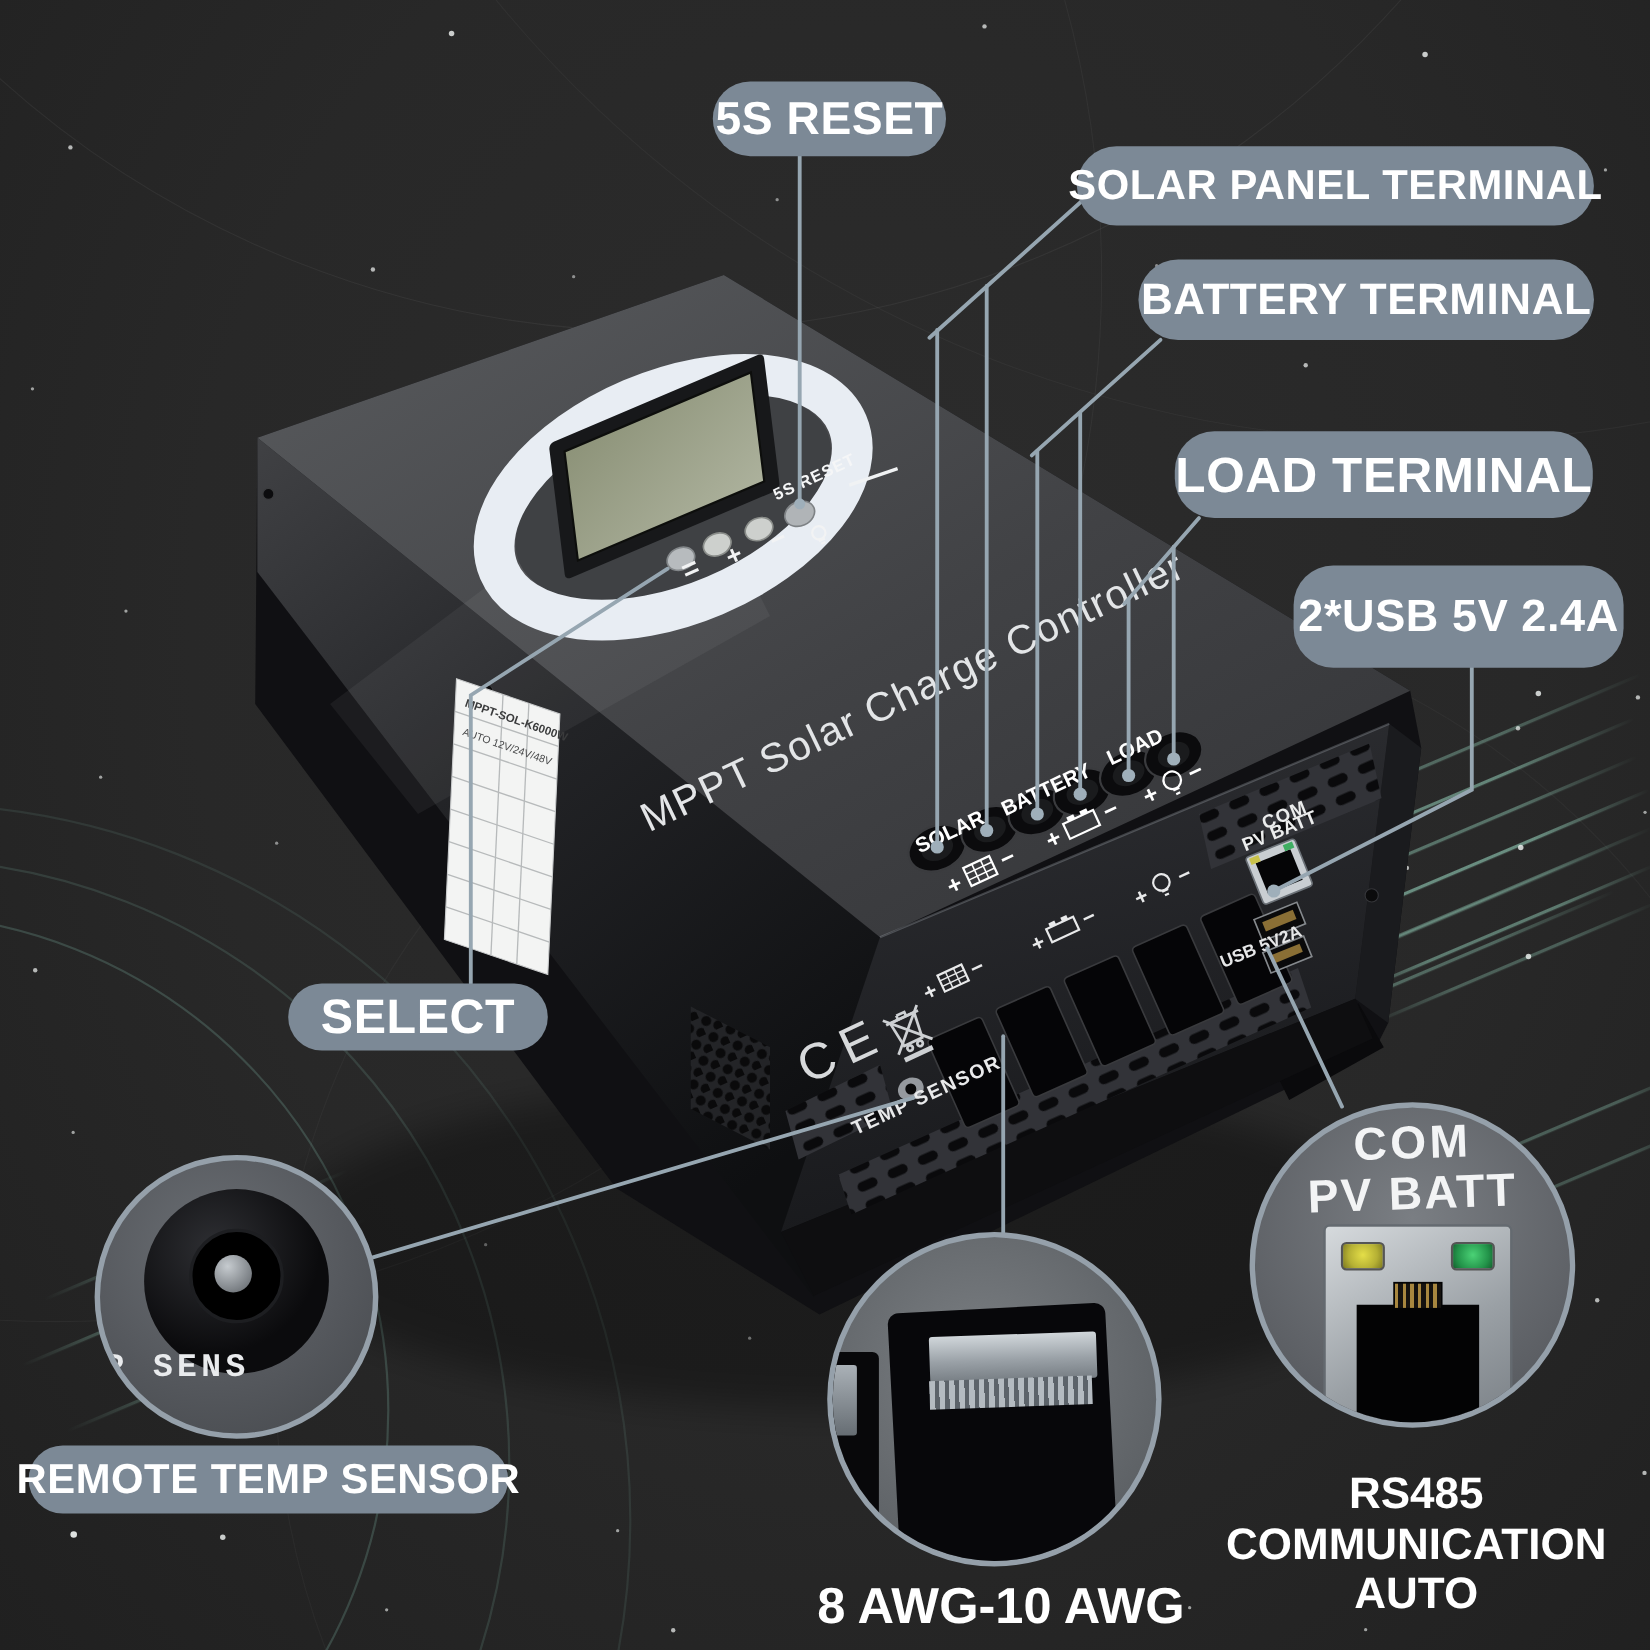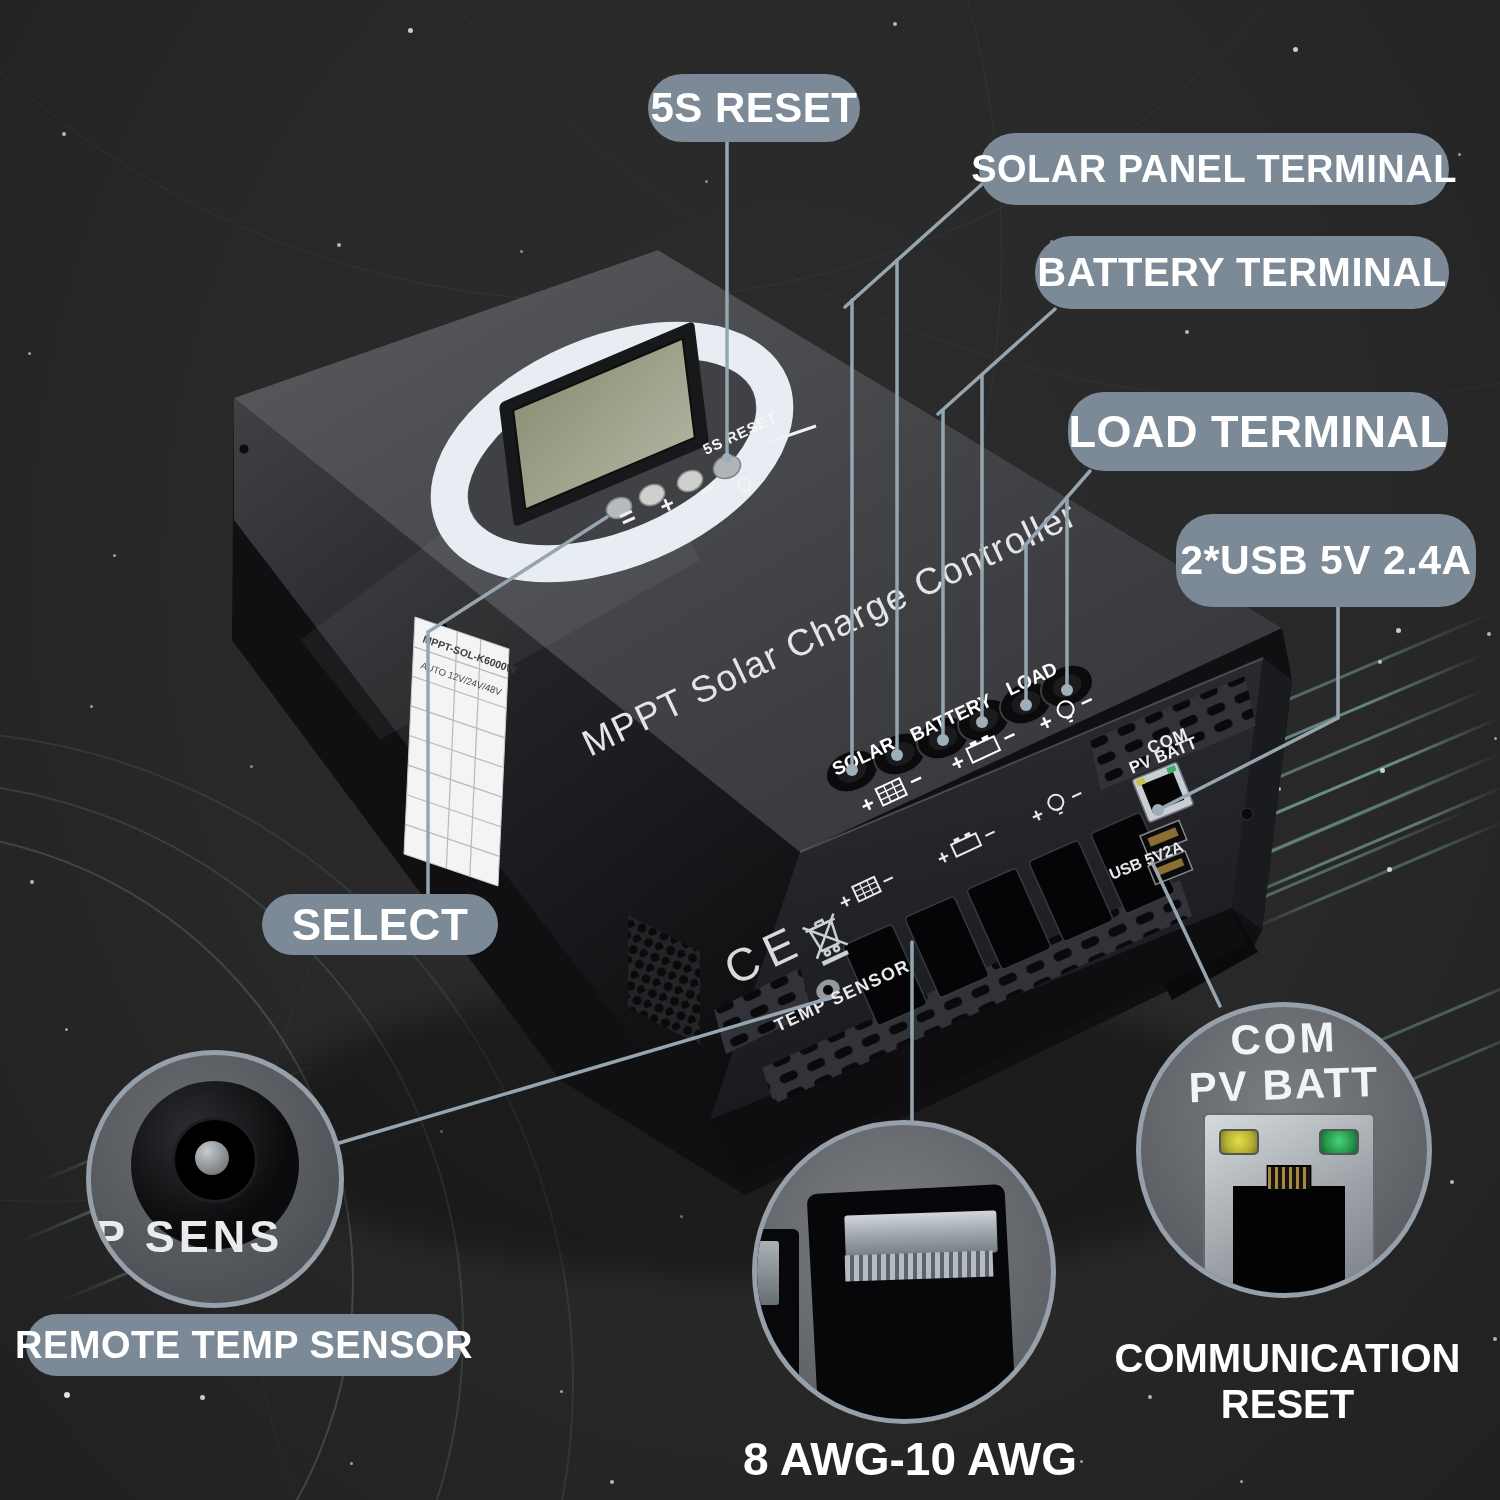--- a/index.html
+++ b/index.html
@@ -32,22 +32,22 @@
   
   .inset{position:absolute;border-radius:50%;border:5px solid #95a0aa;overflow:hidden;z-index:25;box-sizing:border-box;}
   #inset-temp{left:86px;top:1050px;width:258px;height:258px;
     background:radial-gradient(circle at 42% 32%, #6a6e73 0%, #55585d 55%, #45484c 100%);}
   #inset-temp .jack-outer{position:absolute;left:40px;top:26px;width:168px;height:168px;border-radius:50%;
     background:radial-gradient(circle at 38% 32%, #2e2f33 0%, #0b0b0d 62%);}
   #inset-temp .jack-mid{position:absolute;left:81px;top:62px;width:86px;height:86px;border-radius:50%;
     background:#000;border:3px solid #1d1e21;box-sizing:border-box;}
   #inset-temp .jack-pin{position:absolute;left:104px;top:86px;width:34px;height:34px;border-radius:50%;
     background:radial-gradient(circle at 35% 30%, #c6cbcf 0%, #7b8085 70%, #5d6267 100%);}
-  #inset-temp .surface-text{position:absolute;left:4px;top:156px;font-size:45px;font-weight:bold;
-    color:#e9ebed;letter-spacing:4px;}
+  #inset-temp .surface-text{position:absolute;left:4px;top:172px;font-size:30px;font-weight:bold;
+    color:#e9ebed;letter-spacing:4px;font-family:Liberation Mono, monospace;}
   #inset-awg{left:752px;top:1120px;width:304px;height:304px;
     background:radial-gradient(circle at 45% 40%, #7b7f83 0%, #63676b 60%, #54585c 100%);}
   #inset-awg .cavity{position:absolute;left:56px;top:64px;width:198px;height:250px;background:#07070a;
     border-radius:10px;transform:rotate(-3deg);}
   #inset-awg .clamp{position:absolute;left:88px;top:88px;width:152px;height:42px;transform:rotate(-2deg);
     background:linear-gradient(#d0d6da 0%, #9aa1a7 55%, #767d83 100%);border-radius:3px;}
   #inset-awg .serration{position:absolute;left:88px;top:128px;width:148px;height:26px;transform:rotate(-2deg);
     background:repeating-linear-gradient(90deg,#b4bbc1 0 5px,#5c636a 5px 9px);}
   #inset-awg .sliver{position:absolute;left:-10px;top:104px;width:52px;height:176px;background:#08080a;border-radius:6px;}
   #inset-awg .sliver-metal{position:absolute;left:-4px;top:116px;width:26px;height:64px;
@@ -473,16 +473,17 @@
     <div class="rj45-metal">
       <div class="led-yellow"></div>
       <div class="led-green"></div>
       <div class="rj45-cavity"></div>
       <div class="rj45-pins"></div>
     </div>
   </div>
 
   <div class="caption" id="caption-awg">8 AWG-10 AWG</div>
   <div class="caption" id="caption-rs485">
+    <div>RS485</div>
     <div>COMMUNICATION</div>
-    <div>RESET</div>
+    <div>AUTO</div>
   </div>
 </div>
 
 </body></html>

